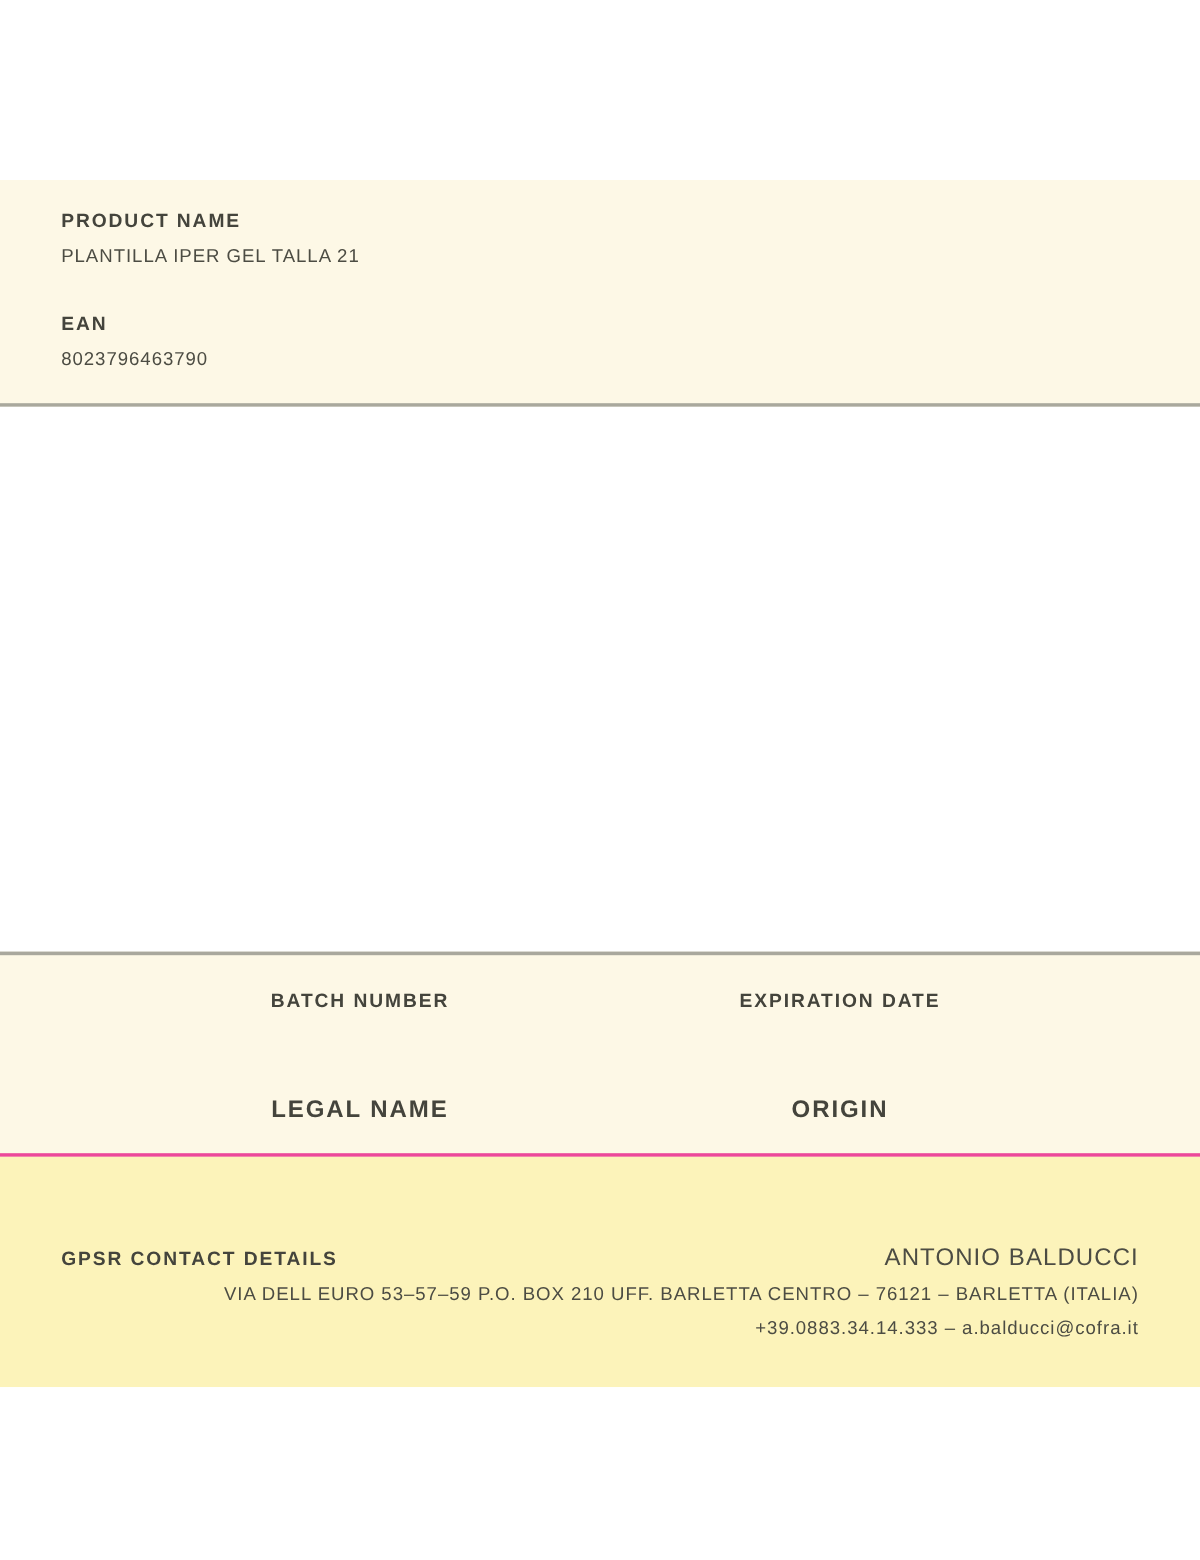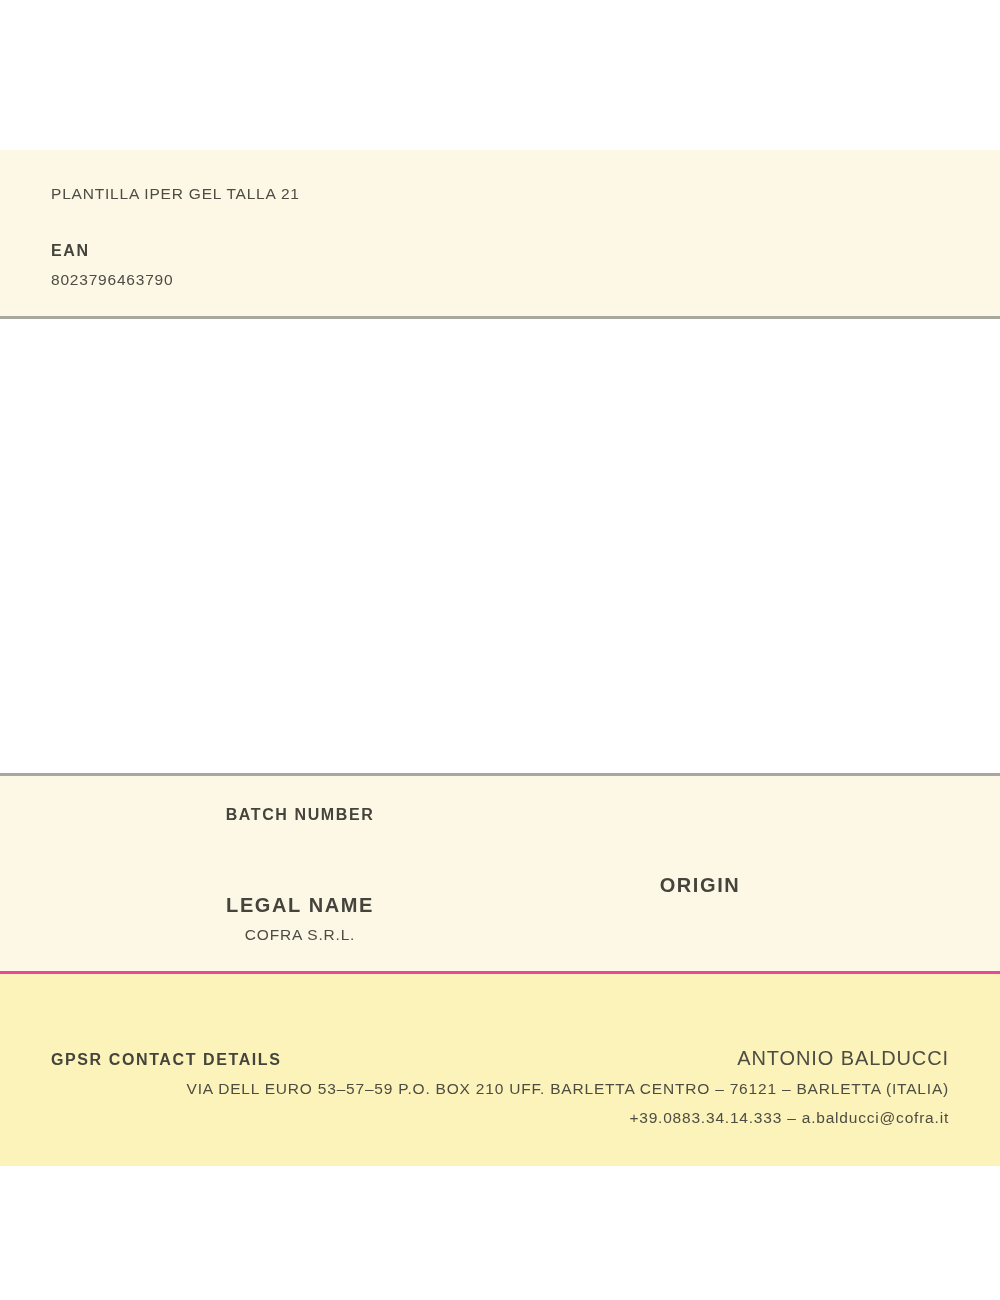--- a/index.html
+++ b/index.html
@@ -114,39 +114,40 @@
 
   .spacer-bottom { height: 150px; background: #ffffff; }
 </style>
 </head>
 <body>
 
 <div class="spacer-top"></div>
 
 <section class="band-product">
   <div class="field">
+    <div class="field-label">PRODUCT NAME</div>
     <div class="field-value">PLANTILLA IPER GEL TALLA 21</div>
   </div>
   <div class="field">
     <div class="field-label">EAN</div>
     <div class="field-value">8023796463790</div>
   </div>
 </section>
 
 <div class="spacer-mid"></div>
 
 <section class="band-details">
   <div class="details-grid">
     <div class="details-cell">
       <div class="cell-header">BATCH NUMBER</div>
       <div class="cell-header-value"></div>
       <div class="cell-label">LEGAL NAME</div>
-      <div class="cell-value">COFRA S.R.L.</div>
     </div>
     <div class="details-cell">
+      <div class="cell-header">EXPIRATION DATE</div>
       <div class="cell-header-value"></div>
       <div class="cell-label">ORIGIN</div>
     </div>
   </div>
 </section>
 
 <section class="band-contact">
   <div class="contact-header-row">
     <div class="contact-title">GPSR CONTACT DETAILS</div>
     <div class="contact-name">ANTONIO BALDUCCI</div>

